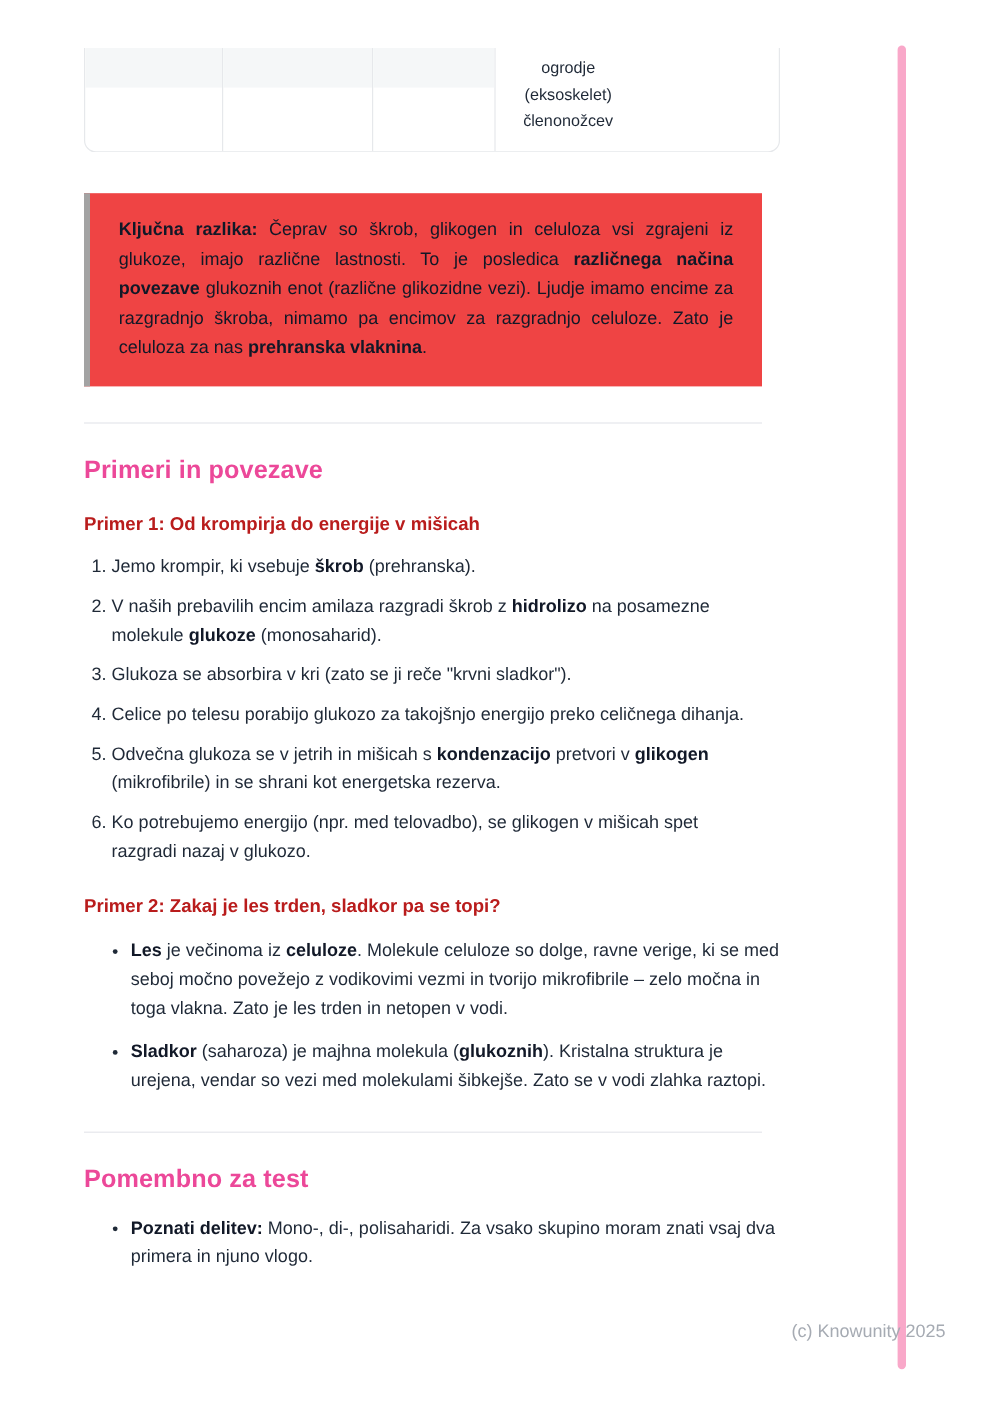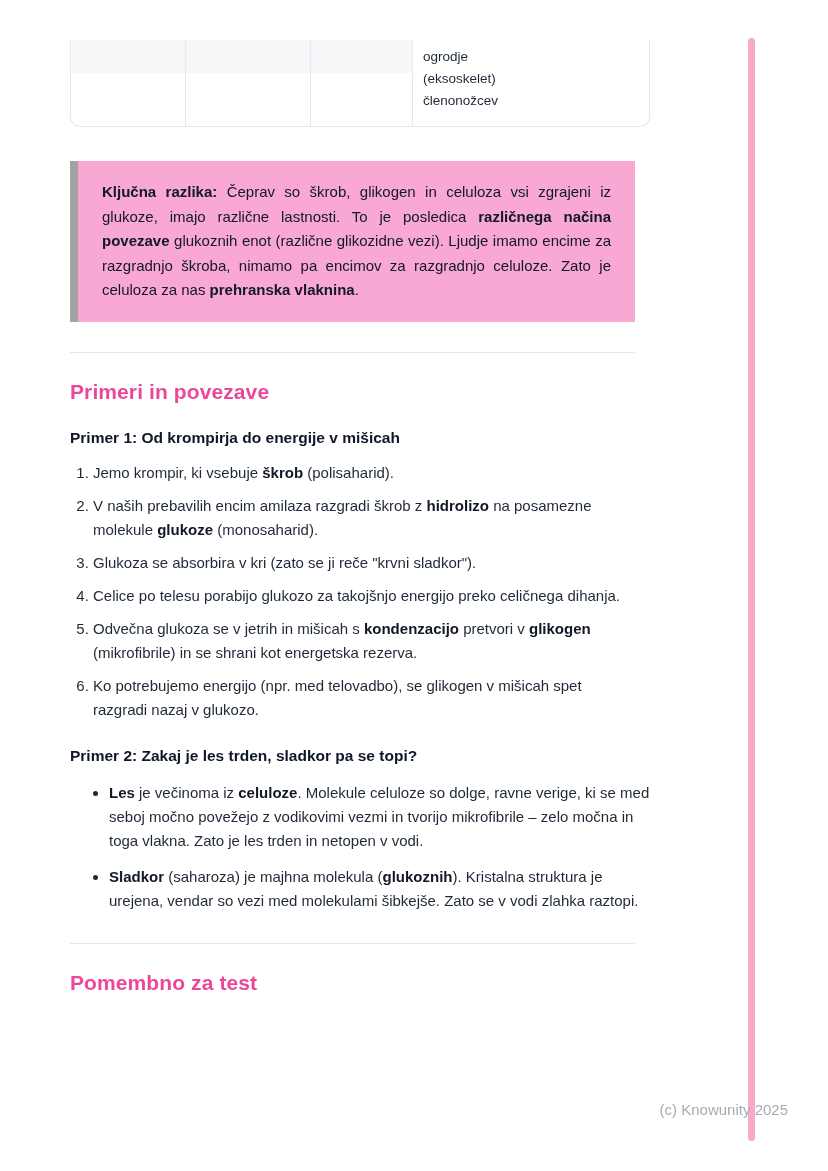--- a/index.html
+++ b/index.html
@@ -14,51 +14,51 @@
   }
   .content {
     position:absolute; left:70px; top:40px; width:580px;
   }
   
   .tbl {
     display:grid;
     grid-template-columns:115px 125px 102px 121px auto;
     border:1px solid #e6e8eb; border-top:none;
     border-radius:0 0 10px 10px; overflow:hidden;
-    height:87px; background:#ffffff;
+    height:87px; background:#ffffff;text-align:center;
   }
   .tbl .cell {
     border-right:1px solid #e6e8eb;
     padding:6px 10px; font-size:13.5px; line-height:22px; color:#1f2937;
     overflow:hidden;
   }
   .tbl .cell:last-child { border-right:none; }
   .tbl .cell.gray::before {
     content:""; display:block; background:#f5f7f8;
     height:33px; margin:-6px -10px 0 -10px;
   }
   
   .callout {
     margin-top:34px; width:565px;
-    background:#f9a8d4; border-left:8px solid #a3a3a3;
+    background:#ef4444; border-left:5px solid #a3a3a3;
     padding:19px 24px; font-size:15px; line-height:24.5px;
     color:#111827; text-align:justify;
   }
   .callout strong, li strong { font-weight:700; color:#111827; }
   
   hr.div {
     border:none; border-top:1px solid #e5e7eb;
     margin:30px 15px 0 0; width:565px;
   }
   h2.pink {
     color:#ec4899; font-size:21px; font-weight:700;
     margin:27px 0 0 0; letter-spacing:0.1px;
   }
   h3.sub {
-    color:#0f172a; font-size:15.5px; font-weight:700;
+    color:#b91c1c; font-size:15.5px; font-weight:700;
     margin:25px 0 14px 0;
   }
   
   ol.steps { margin:0; padding-left:23px; width:565px; }
   ol.steps li { margin-bottom:9px; font-size:15px; line-height:24px; color:#1f2937; }
   ul.dots { margin:16px; padding-left:23px; width:565px; list-style-type:disc; }
   ul.dots li { margin-bottom:12px; font-size:15px; line-height:24px; color:#1f2937; }
   
   .copyright {
     position:absolute; right:40px; top:1101px;
@@ -88,35 +88,38 @@
     <div class="callout">
       <p style="margin:0"><strong>Ključna razlika: </strong><span>Čeprav so škrob, glikogen in celuloza vsi zgrajeni iz glukoze, imajo različne lastnosti. To je posledica </span><strong>različnega načina povezave</strong><span> glukoznih enot (različne glikozidne vezi). Ljudje imamo encime za razgradnjo škroba, nimamo pa encimov za razgradnjo celuloze. Zato je celuloza za nas </span><strong>prehranska vlaknina</strong><span>.</span></p>
     </div>
 
     <hr class="div">
 
     <h2 class="pink">Primeri in povezave</h2>
 
     <h3 class="sub">Primer 1: Od krompirja do energije v mišicah</h3>
     <ol class="steps">
-      <li><span>Jemo krompir, ki vsebuje </span><strong>škrob</strong><span> (polisaharid).</span></li>
+      <li><span>Jemo krompir, ki vsebuje </span><strong>škrob</strong><span> (prehranska).</span></li>
       <li><span>V naših prebavilih encim amilaza razgradi škrob z </span><strong>hidrolizo</strong><span> na posamezne molekule </span><strong>glukoze</strong><span> (monosaharid).</span></li>
       <li><span>Glukoza se absorbira v kri (zato se ji reče "krvni sladkor").</span></li>
       <li><span>Celice po telesu porabijo glukozo za takojšnjo energijo preko celičnega dihanja.</span></li>
       <li><span>Odvečna glukoza se v jetrih in mišicah s </span><strong>kondenzacijo</strong><span> pretvori v </span><strong>glikogen</strong><span> (mikrofibrile) in se shrani kot energetska rezerva.</span></li>
       <li><span>Ko potrebujemo energijo (npr. med telovadbo), se glikogen v mišicah spet razgradi nazaj v glukozo.</span></li>
     </ol>
 
     <h3 class="sub">Primer 2: Zakaj je les trden, sladkor pa se topi?</h3>
     <ul class="dots">
       <li><strong>Les</strong><span> je večinoma iz </span><strong>celuloze</strong><span>. Molekule celuloze so dolge, ravne verige, ki se med seboj močno povežejo z vodikovimi vezmi in tvorijo mikrofibrile – zelo močna in toga vlakna. Zato je les trden in netopen v vodi.</span></li>
       <li><strong>Sladkor</strong><span> (saharoza) je majhna molekula (</span><strong>glukoznih</strong><span>). Kristalna struktura je urejena, vendar so vezi med molekulami šibkejše. Zato se v vodi zlahka raztopi.</span></li>
     </ul>
 
     <hr class="div">
 
     <h2 class="pink">Pomembno za test</h2>
+    <ul class="dots" style="margin-top:17px">
+      <li><strong>Poznati delitev:</strong><span> Mono-, di-, polisaharidi. Za vsako skupino moram znati vsaj dva primera in njuno vlogo.</span></li>
+    </ul>
 
   </div>
 
   <div class="copyright">(c) Knowunity 2025</div>
 
 </div>
 
 </body></html>

